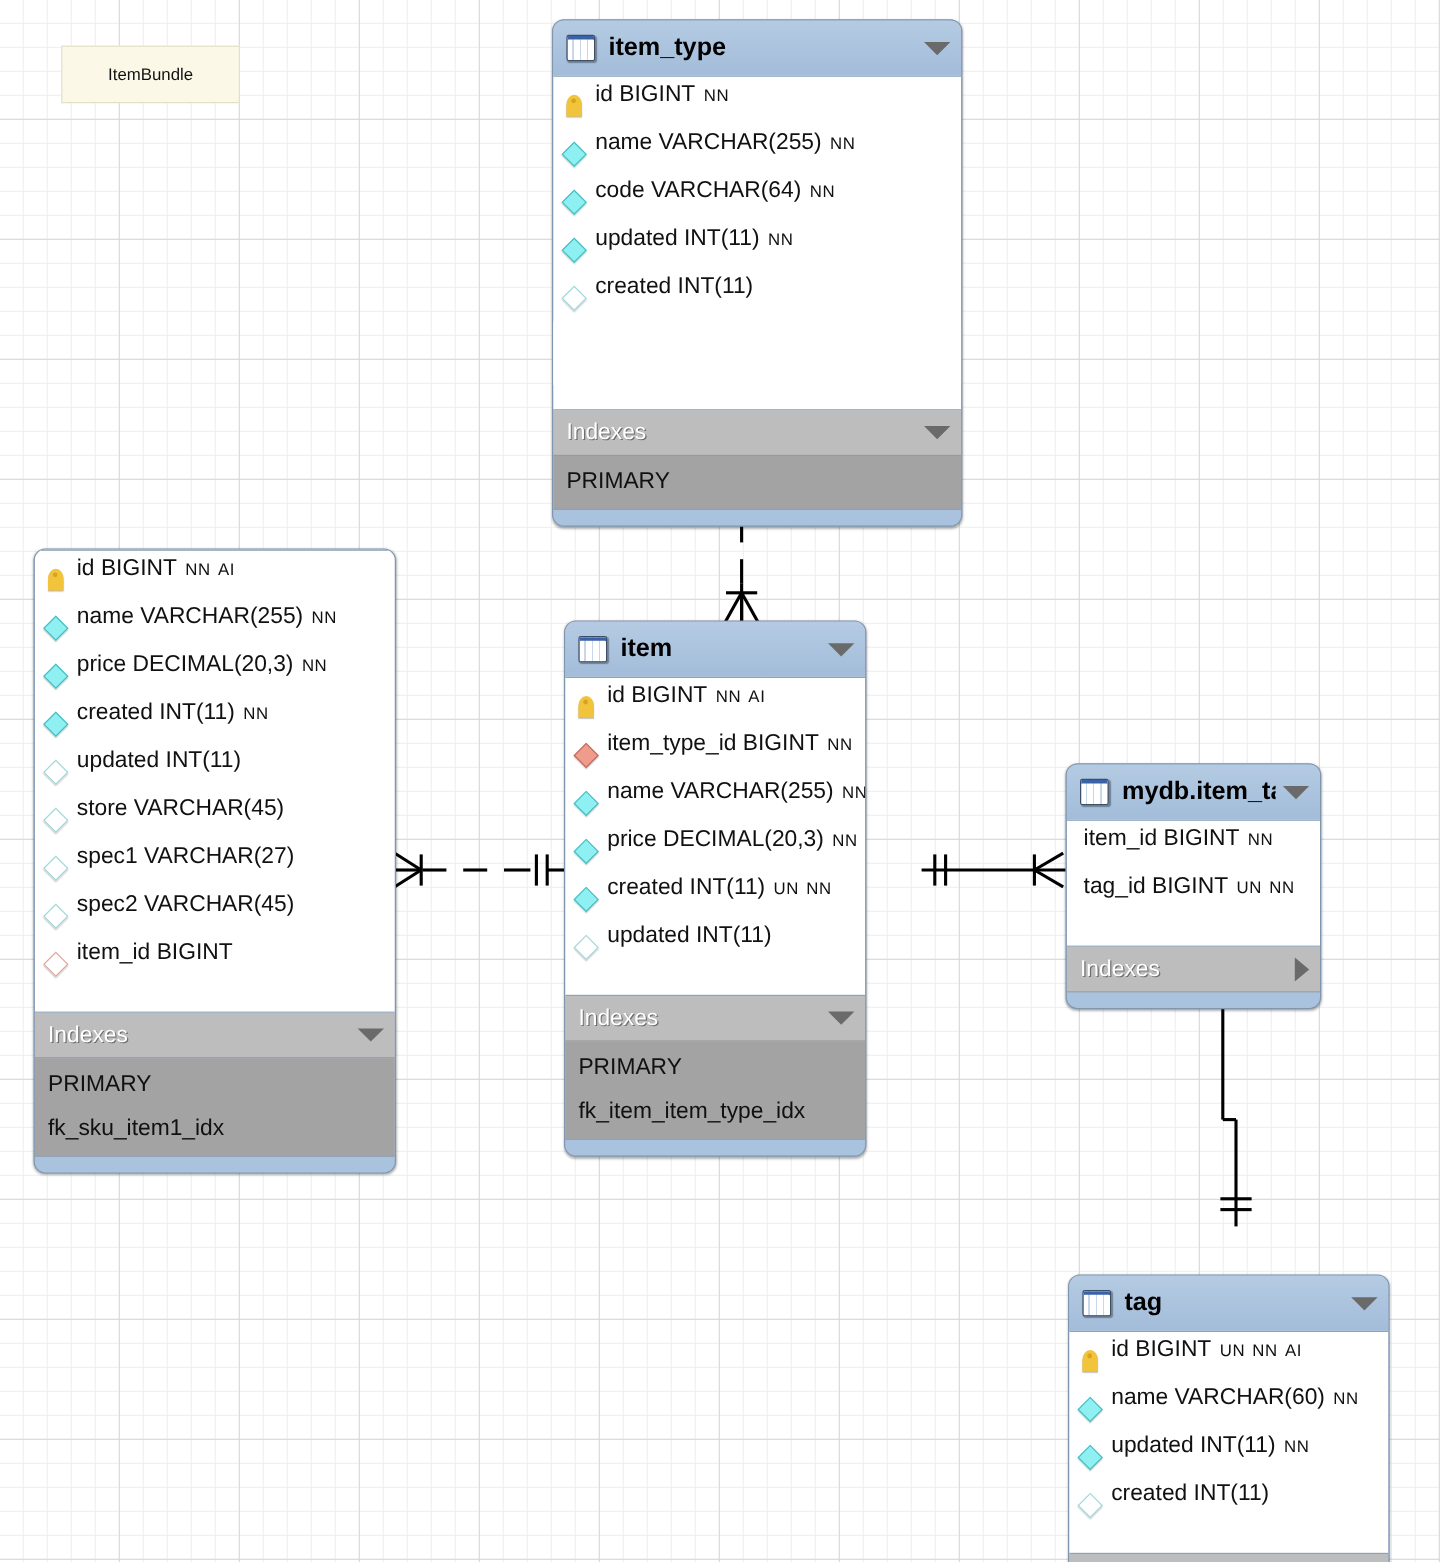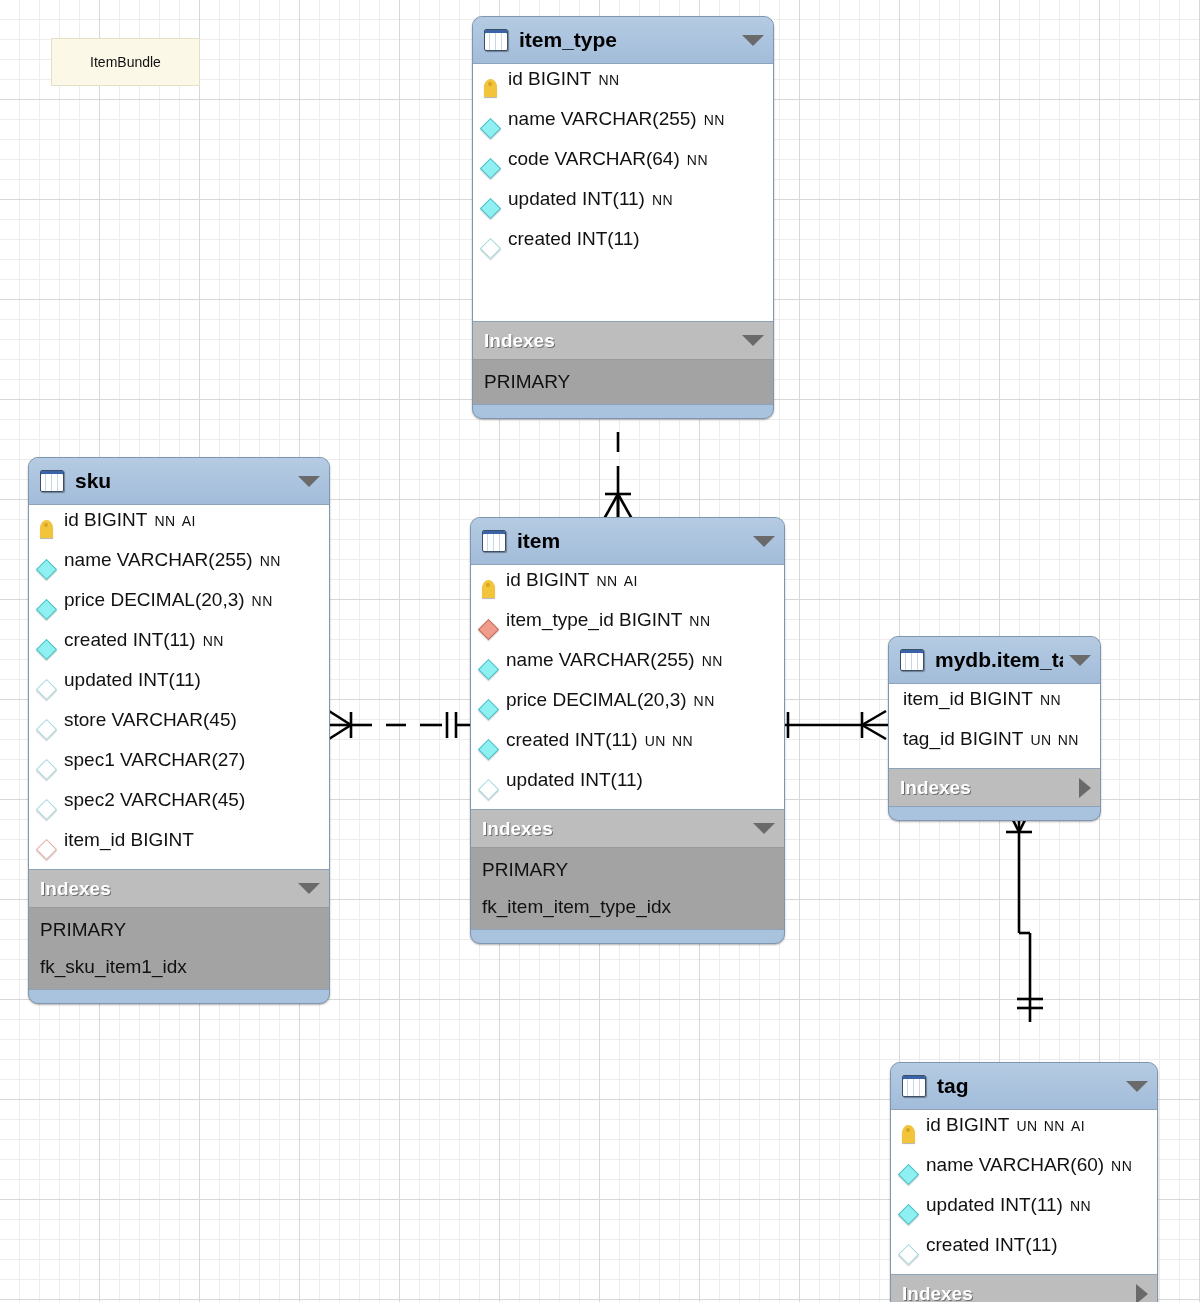--- a/index.html
+++ b/index.html
@@ -88,21 +88,21 @@
     border-top: 10px solid transparent;
     border-bottom: 10px solid transparent;
     border-left: 12px solid #6a6a6a;
     flex: 0 0 auto;
     margin-left: 6px;
   }
   .tbl-body {
     background: #ffffff;
     border-top: 1px solid #8ea3ba;
     border-bottom: 1px solid #8ea3ba;
-    padding: 4px 0 0 0;
+    padding: 4px 0 20px 0;
   }
   .col-row {
     display: flex;
     align-items: baseline;
     height: 40px;
     padding: 0 10px 0 9px;
     white-space: nowrap;
   }
   .col-row.noicon { padding-left: 14px; }
   .col-icon { flex: 0 0 auto; width: 26px; position: relative; align-self: center; }
@@ -137,21 +137,21 @@
 
   .idx-bar {
     height: 38px;
     background: #bdbdbd;
     display: flex;
     align-items: center;
     padding: 0 9px 0 11px;
     border-bottom: 1px solid #9a9a9a;
   }
   .idx-bar-label {
-    font-size: 19px; font-weight: bold; color: #ffffff;
+    font-size: 19px; font-weight: normal; color: #ffffff;
     text-shadow: 1px 1px 0 #6e6e6e;
     flex: 1 1 auto;
   }
   .idx-body { background: #a3a3a3; padding: 3px 0 4px 0; border-bottom: 1px solid #8ea3ba; }
   .idx-row { height: 37px; display:flex; align-items:center; padding-left: 11px; font-size: 19px; color: #111; white-space: nowrap; }
   .spacer { background: #ffffff; }
 
   
   #wires { position: absolute; left:0; top:0; width:1200px; height:1302px; pointer-events:none; }
 </style>
@@ -216,21 +216,21 @@
         <line x1="1017" y1="999" x2="1043" y2="999"></line>
         <line x1="1017" y1="1008" x2="1043" y2="1008"></line>
       </g>
     </g>
   </svg>
 
   <div class="note" style="left:51px; top:38px; width:149px; height:48px;">
     <span>ItemBundle</span>
   </div>
 
-  <div class="tbl" style="left:472px; top:16px; width:302px;">
+  <div class="tbl" style="left:460px; top:16px; width:342px;">
     <div class="tbl-header">
       <span class="tbl-icon"></span>
       <span class="tbl-title">item_type</span>
       <span class="tri-down"></span>
     </div>
     <div class="tbl-body">
       <div class="col-row">
         <span class="col-icon">
             <i class="ic-key"></i>
           </span>
@@ -270,25 +270,20 @@
     <div class="idx-bar">
       <span class="idx-bar-label">Indexes</span>
       <span class="tri-down"></span>
     </div>
     <div class="idx-body">
       <div class="idx-row">PRIMARY</div>
     </div>
   </div>
 
   <div class="tbl" style="left:28px; top:457px; width:302px;">
-    <div class="tbl-header">
-      <span class="tbl-icon"></span>
-      <span class="tbl-title">sku</span>
-      <span class="tri-down"></span>
-    </div>
     <div class="tbl-body">
       <div class="col-row">
         <span class="col-icon">
             <i class="ic-key"></i>
           </span>
         <span class="col-name">id BIGINT</span>
         <span class="col-flags"><span>NN</span><span>AI</span></span>
       </div>
       <div class="col-row">
         <span class="col-icon">
@@ -350,21 +345,21 @@
     <div class="idx-bar">
       <span class="idx-bar-label">Indexes</span>
       <span class="tri-down"></span>
     </div>
     <div class="idx-body">
       <div class="idx-row">PRIMARY</div>
       <div class="idx-row">fk_sku_item1_idx</div>
     </div>
   </div>
 
-  <div class="tbl" style="left:470px; top:517px; width:315px;">
+  <div class="tbl" style="left:470px; top:517px; width:252px;">
     <div class="tbl-header">
       <span class="tbl-icon"></span>
       <span class="tbl-title">item</span>
       <span class="tri-down"></span>
     </div>
     <div class="tbl-body">
       <div class="col-row">
         <span class="col-icon">
             <i class="ic-key"></i>
           </span>

